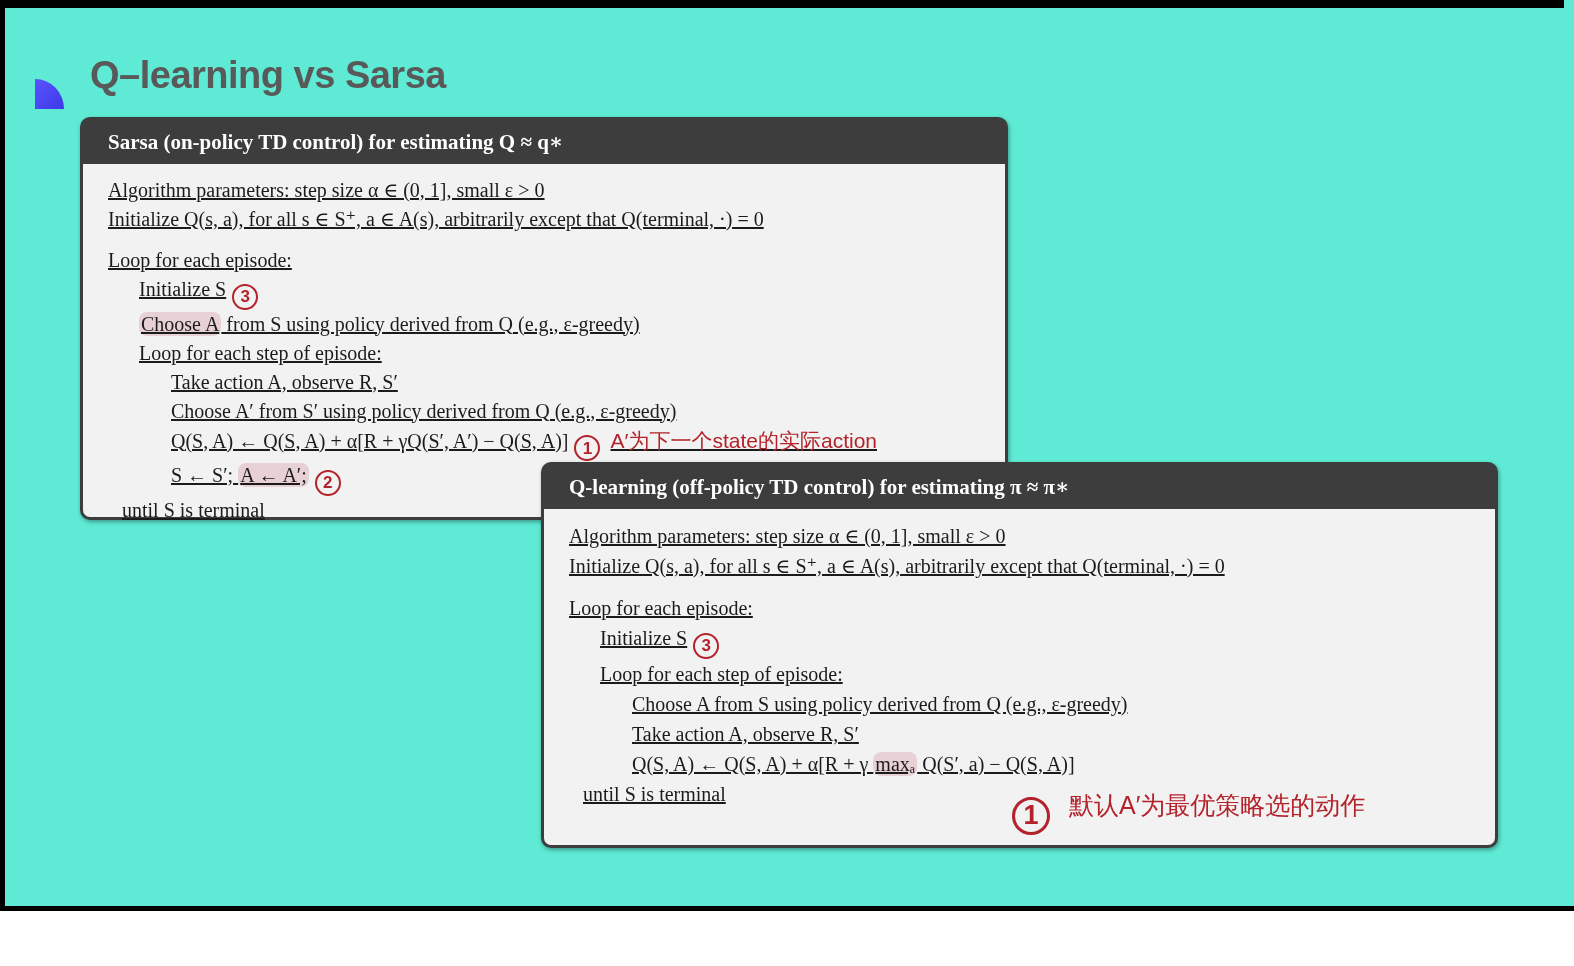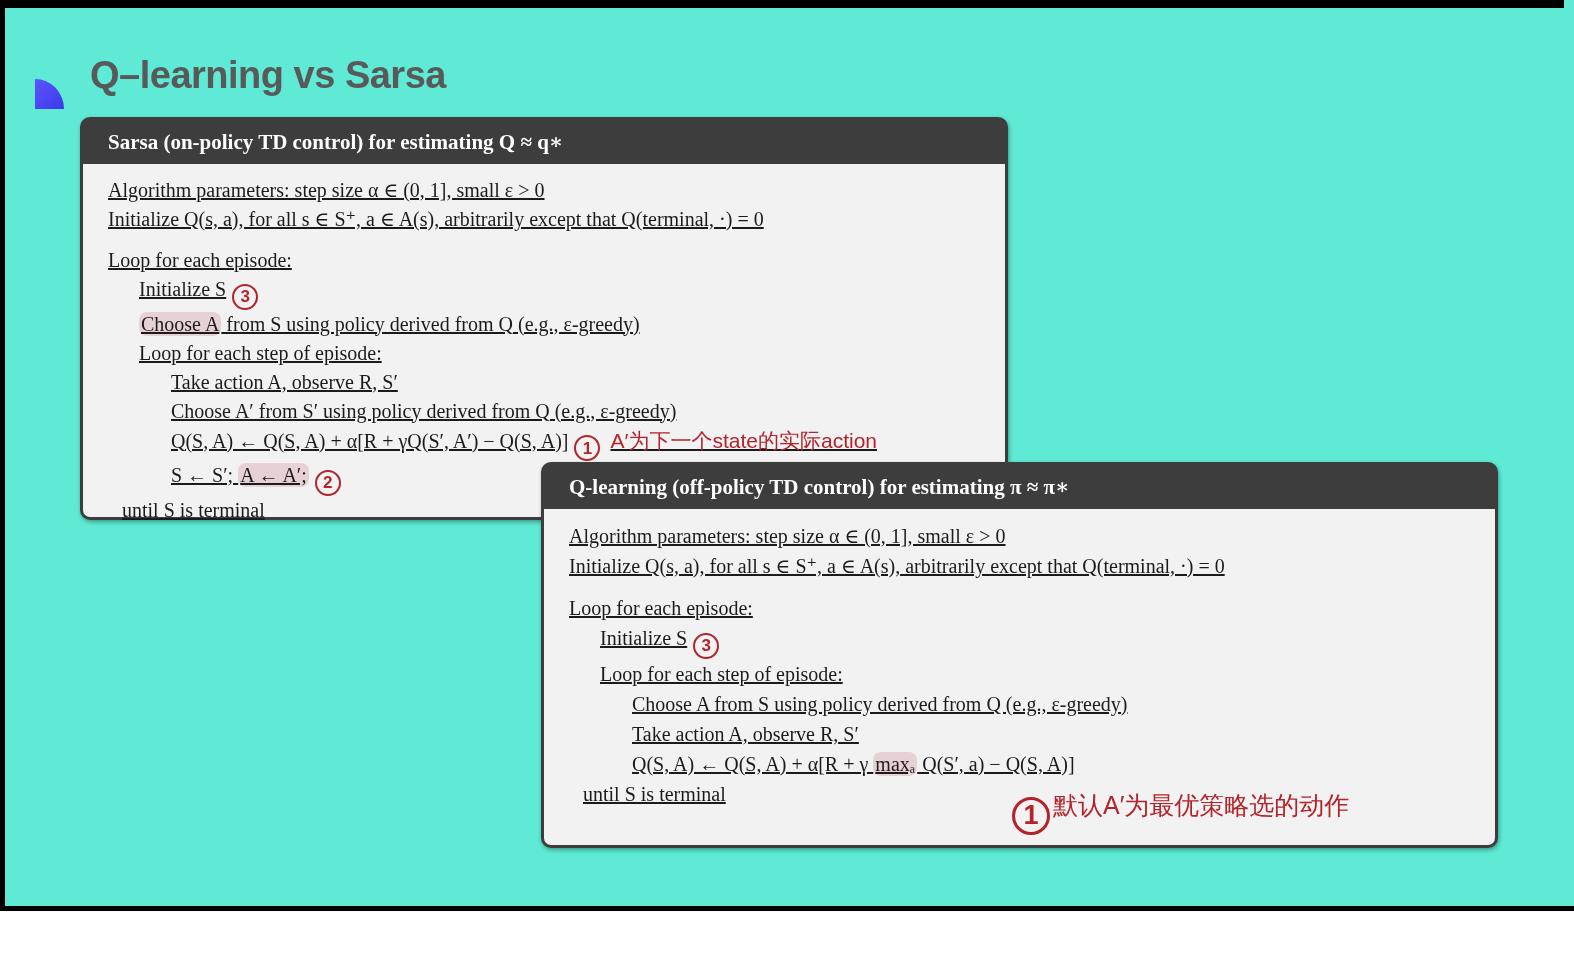--- a/index.html
+++ b/index.html
@@ -75,21 +75,21 @@
   .seg-circle-lg { width:38px; height:38px; font-size:27px; border-width:3px; margin-right:3px; vertical-align:-10px; }
   .seg-red {
     color:var(--red);
     font-family:"Liberation Sans","DejaVu Sans",sans-serif;
     font-size:21px; margin-left:10px;
   }
   .q-note {
     position:absolute; left:468px; top:324px;
     white-space:nowrap; font-size:20px;
   }
-  .q-note .seg-red { margin-left:0; font-size:25px; }
+  .q-note .seg-red { margin-left:16px; font-size:25px; }
 </style>
 </head>
 <body>
 
 <div class="slide">
   <div class="frame-top"></div>
   <div class="frame-left"></div>
   <div class="frame-bottom"></div>
 
   <div class="title-accent"></div>

